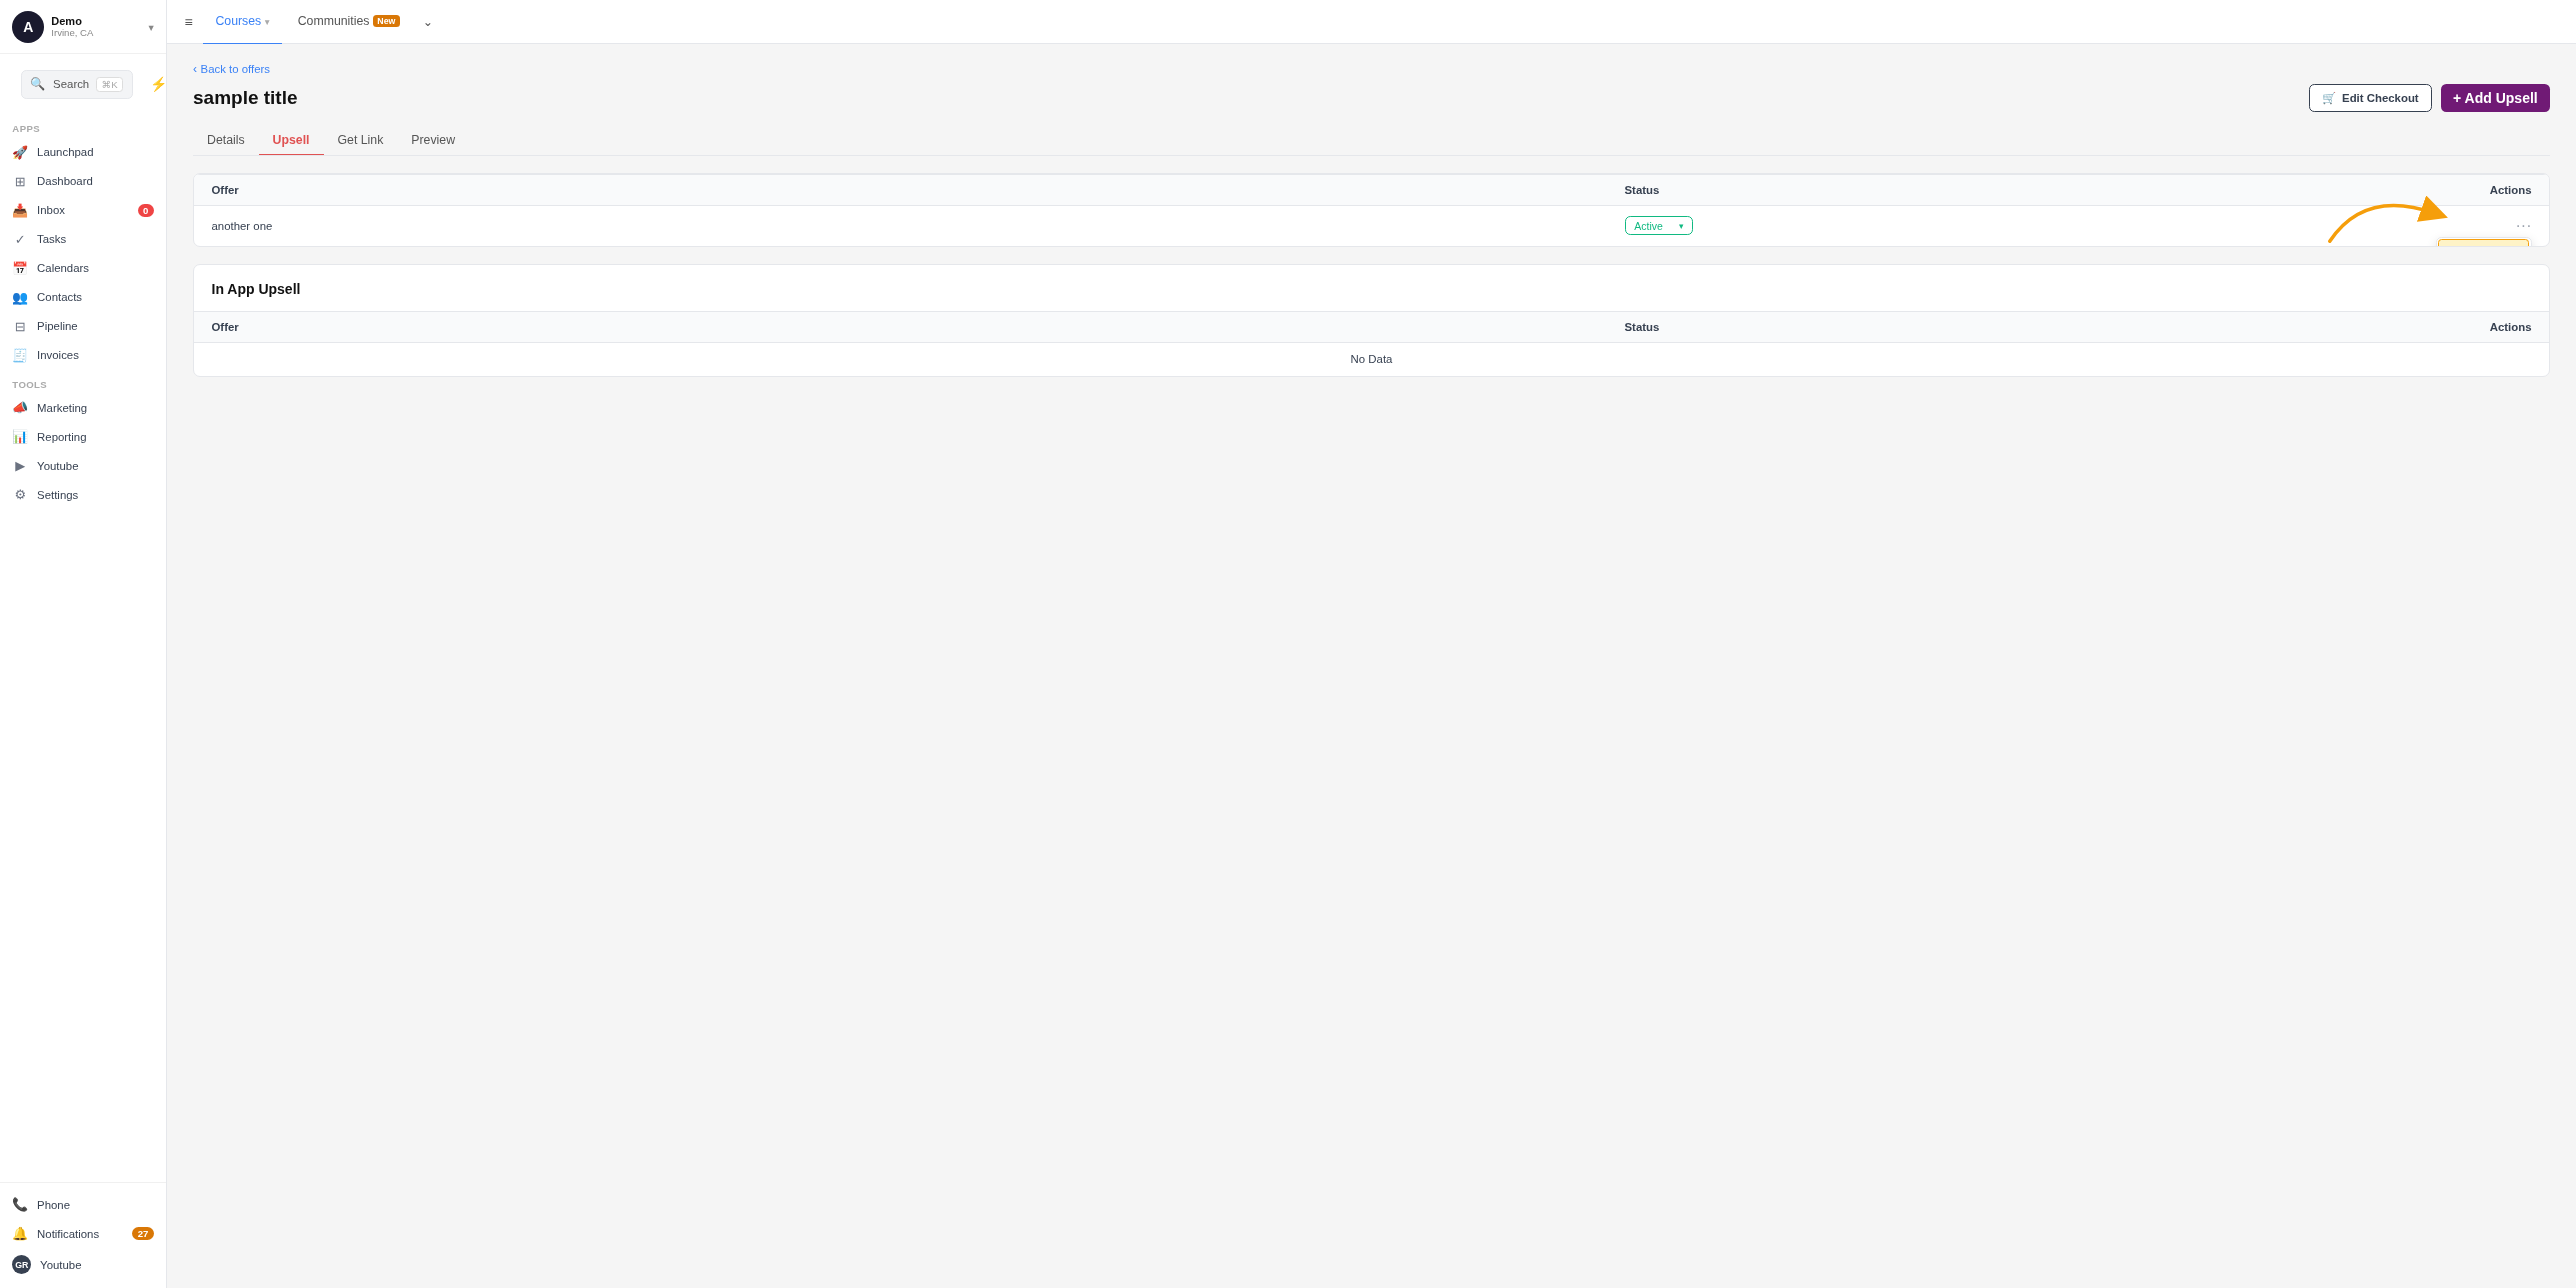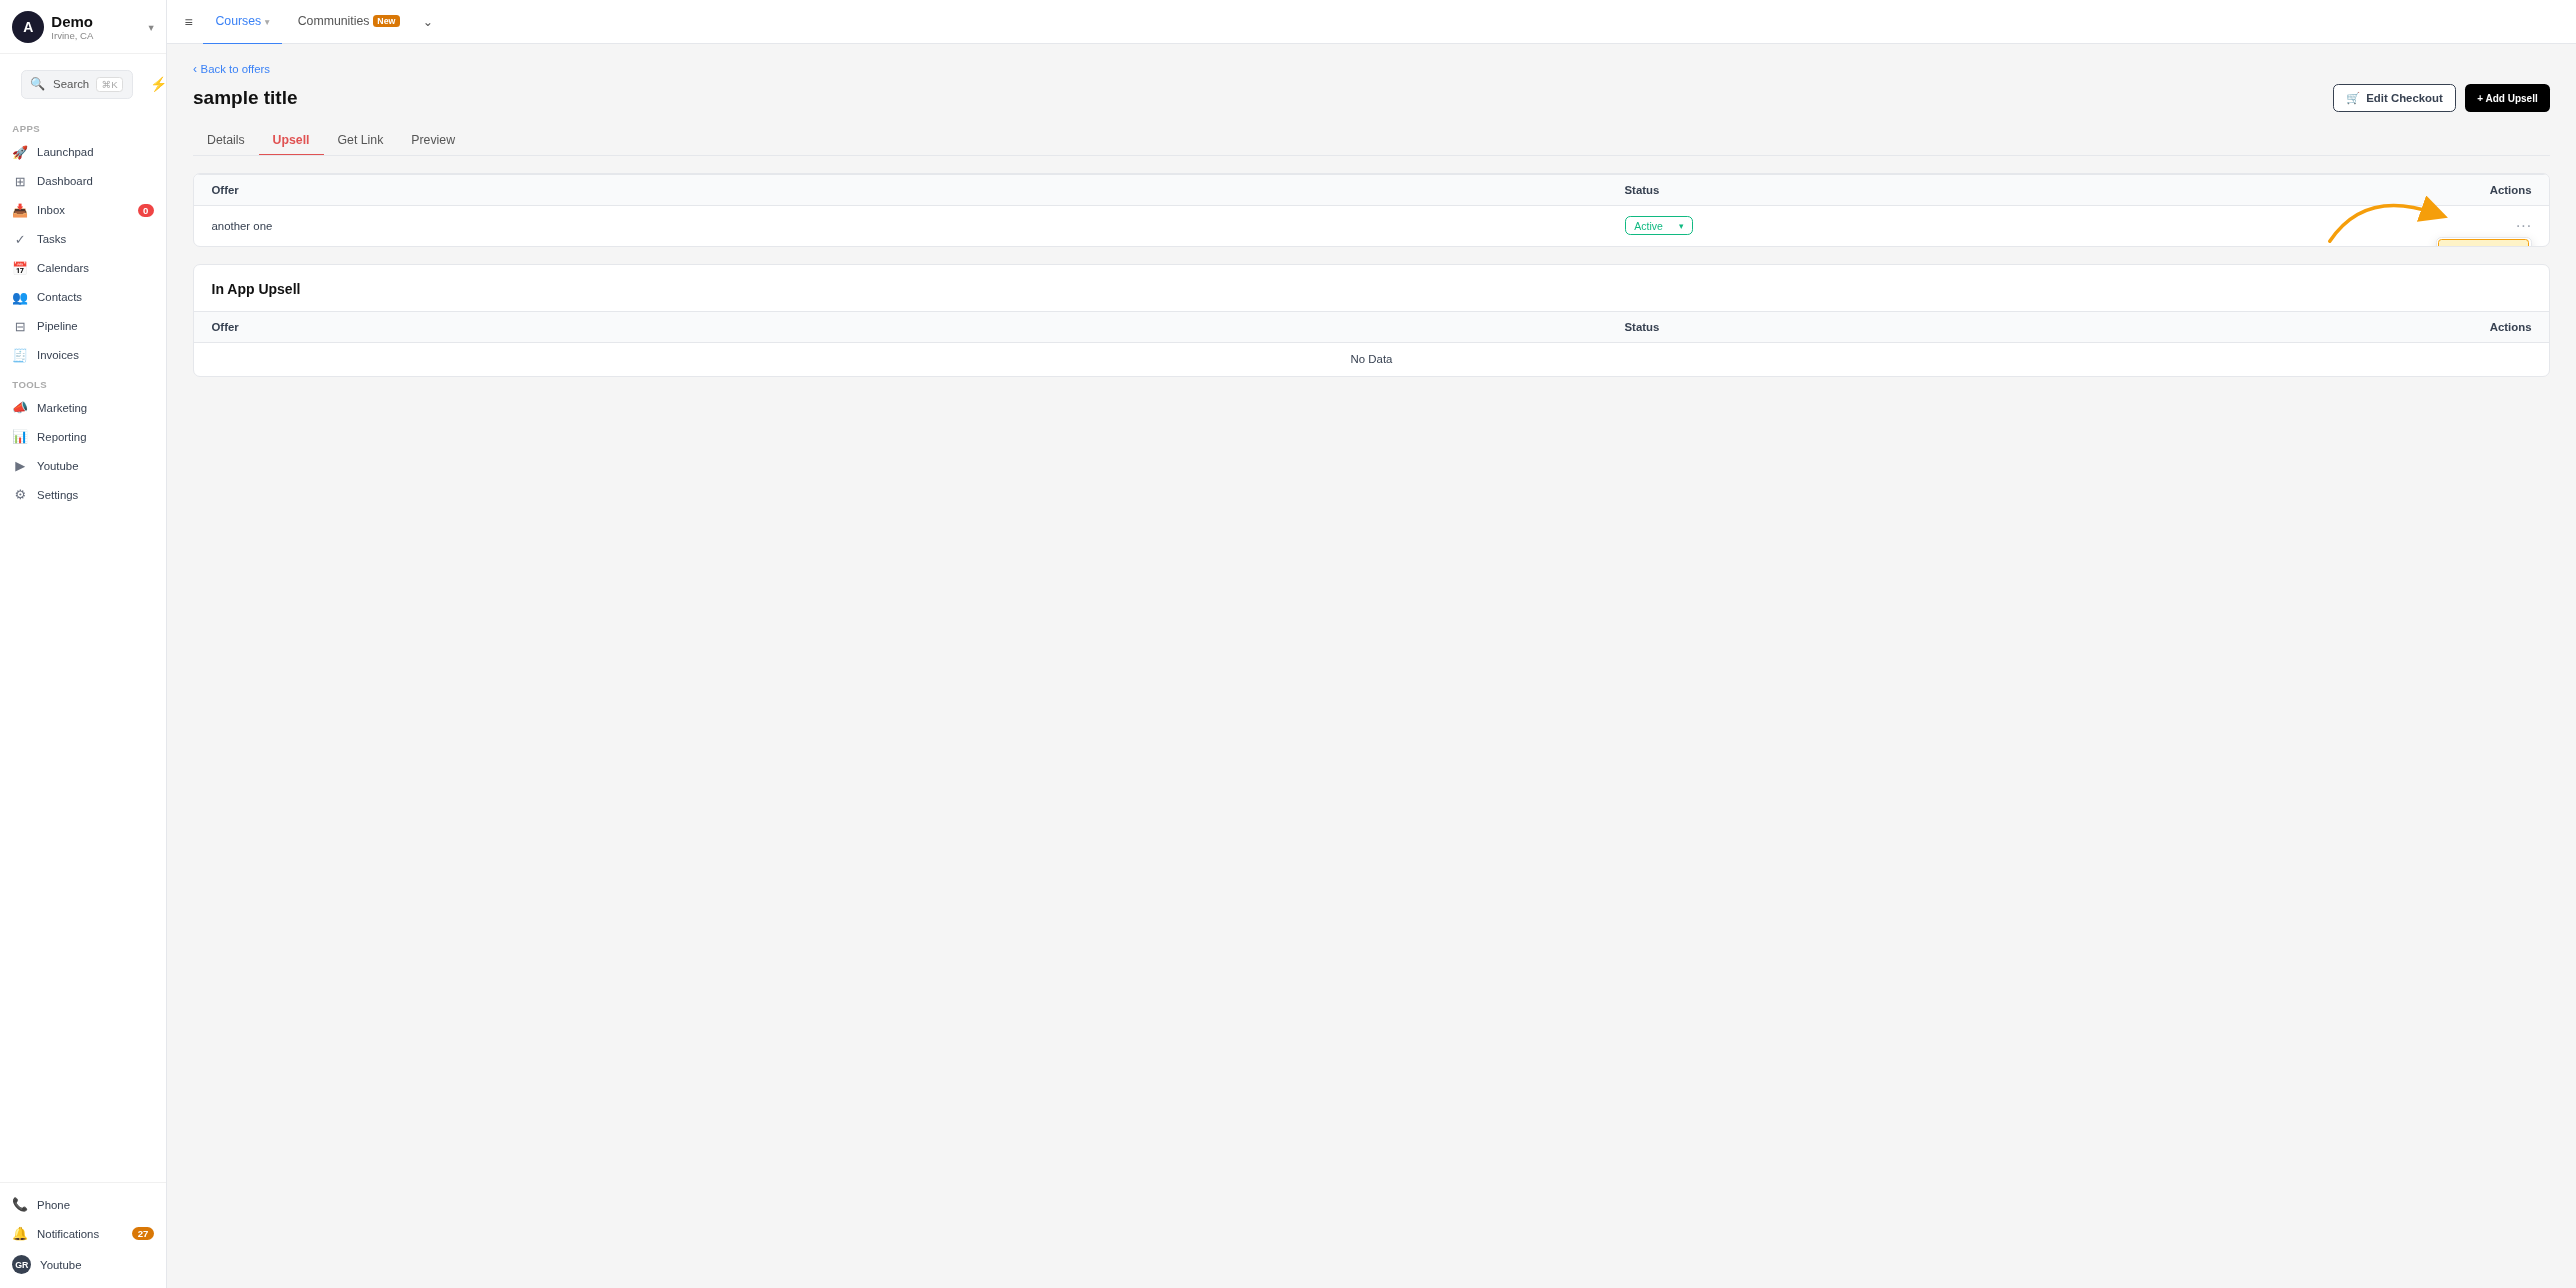--- a/index.html
+++ b/index.html
@@ -25,21 +25,21 @@
     }
     .avatar-circle {
       width: 32px; height: 32px;
       background: #1a1a2e;
       border-radius: 50%;
       display: flex; align-items: center; justify-content: center;
       color: #fff; font-weight: 700; font-size: 14px;
       flex-shrink: 0;
     }
     .user-info { flex: 1; }
-    .user-name { font-weight: 600; font-size: 15px; color: #111; }
+    .user-name { font-weight: 600; font-size: 11px; color: #111; }
     .user-loc { font-size: 9.6px; color: #888; }
     .chevron-down { color: #888; font-size: 10.5px; }
 
     .search-btn {
       margin: 8.8px 10.5px;
       display: flex; align-items: center; gap: 7px;
       background: #f3f4f6; border: 0.9px solid #e5e7eb;
       border-radius: 5.3px; padding: 6.1px 8.8px;
       cursor: pointer; color: #555; font-size: 11.4px;
     }
@@ -103,22 +103,22 @@
 
     .btn-outline {
       display: flex; align-items: center; gap: 5.3px;
       border: 1.3px solid #374151; border-radius: 5.3px;
       padding: 6.1px 12.3px; background: #fff; color: #374151;
       font-size: 11.4px; font-weight: 600; cursor: pointer;
     }
     .btn-green {
       display: flex; align-items: center; gap: 5.3px;
       border: none; border-radius: 5.3px;
-      padding: 6.1px 12.3px; background: #000000; color: #fff;
-      font-size: 10px; font-weight: 600; cursor: pointer;
+      padding: 6.1px 12.3px; background: #701a75; color: #fff;
+      font-size: 14px; font-weight: 600; cursor: pointer;
     }
 
     .page-tabs { display: flex; gap: 0; margin-bottom: 17.5px; border-bottom: 0.9px solid #e5e7eb; }
     .page-tab {
       padding: 7px 14px; font-size: 12.3px; color: #555; cursor: pointer;
       border-bottom: 1.8px solid transparent; margin-bottom: -0.9px;
     }
     .page-tab.active { color: #e05252; border-bottom: 1.8px solid #e05252; font-weight: 600; }
 
     

